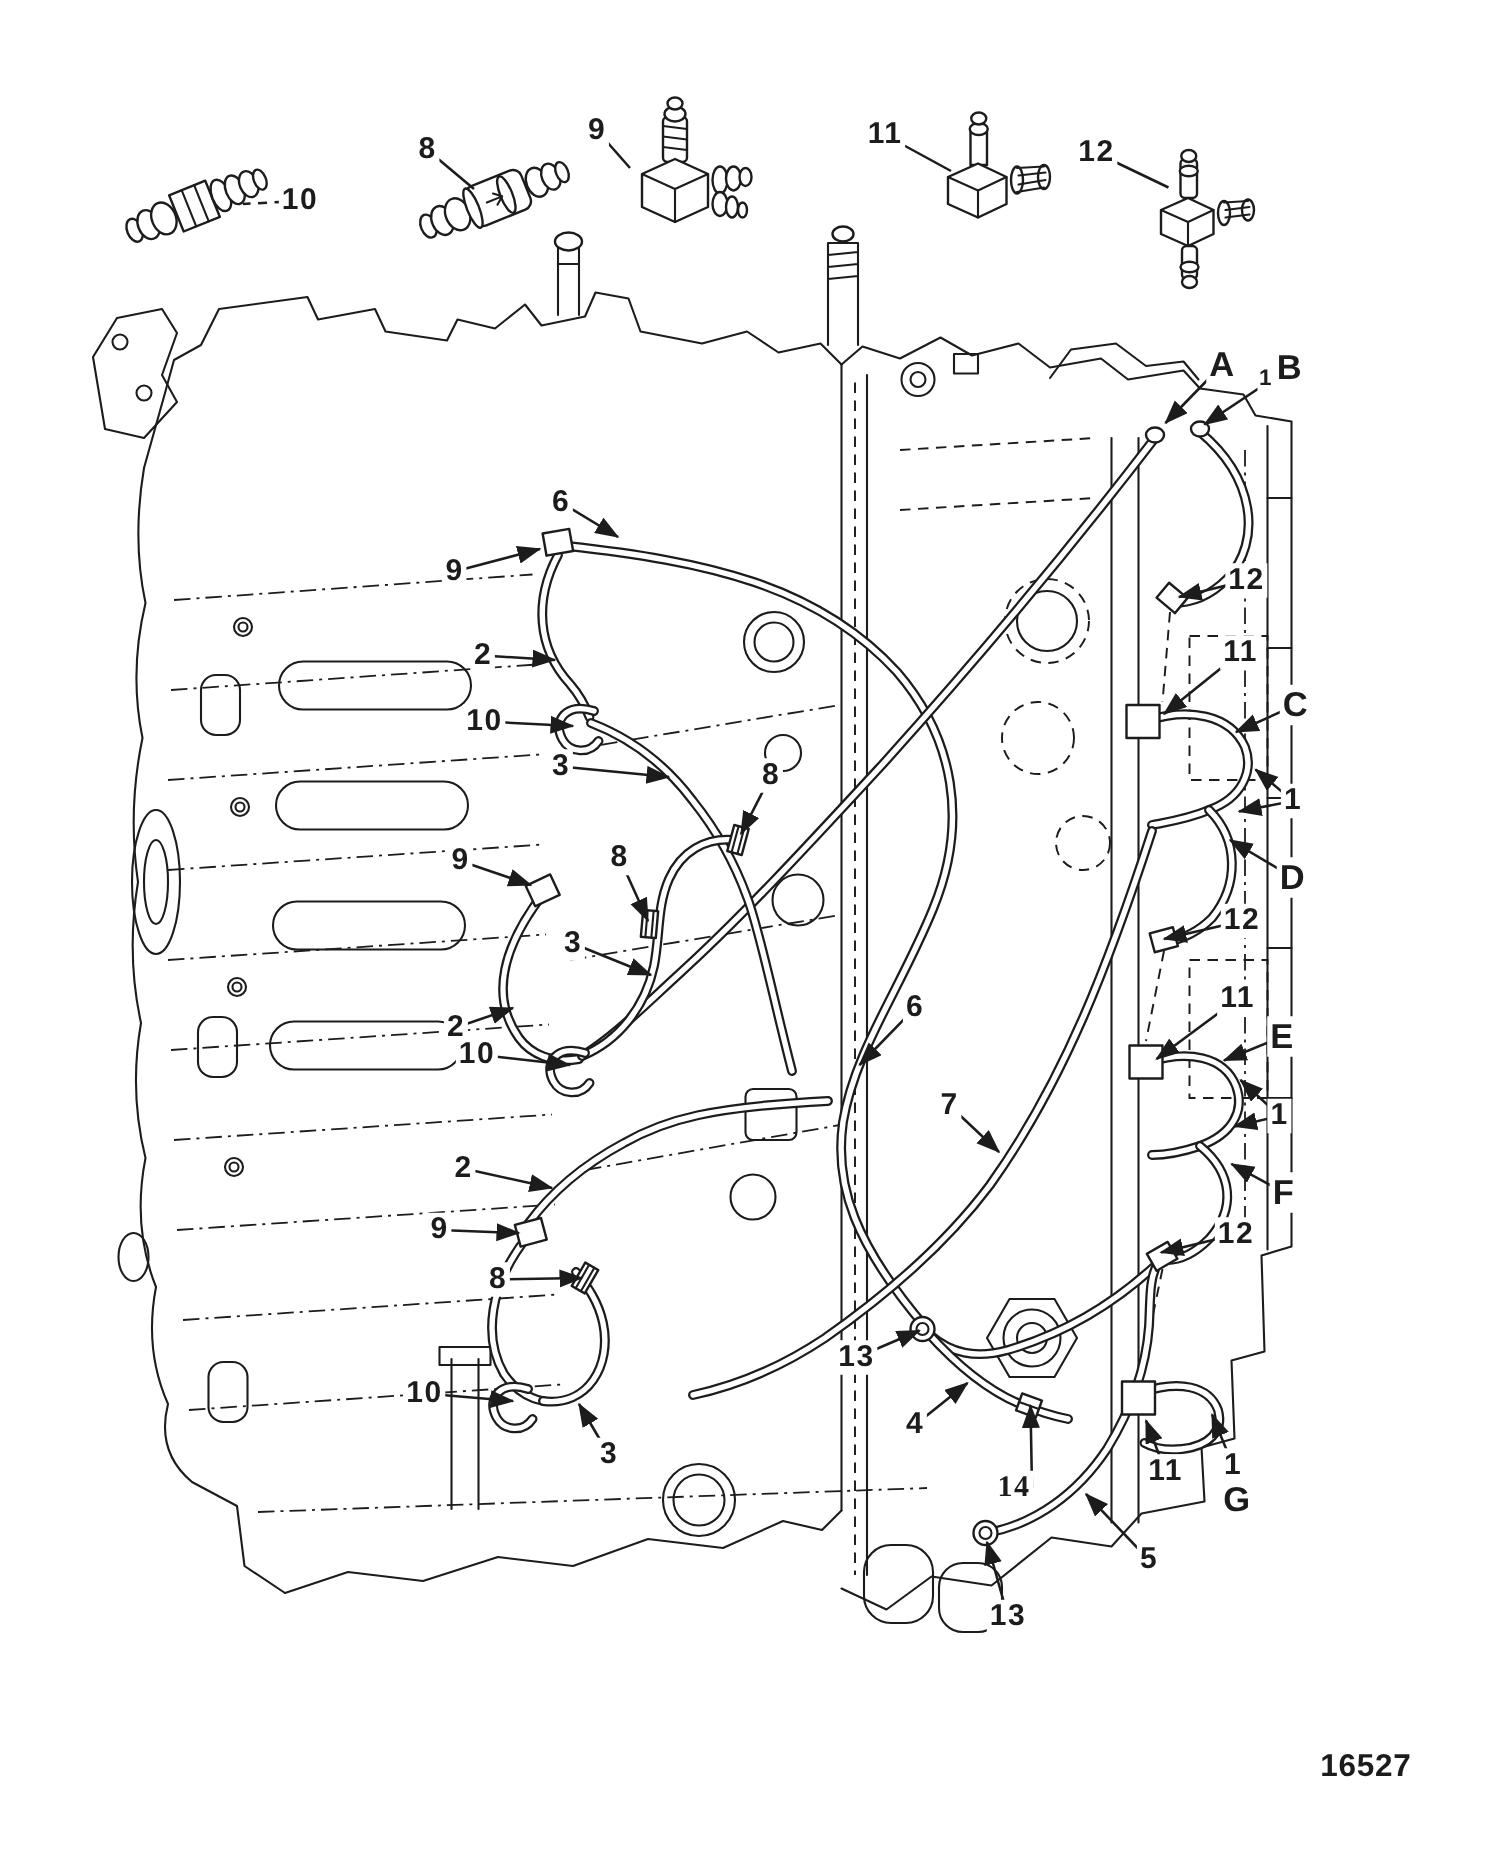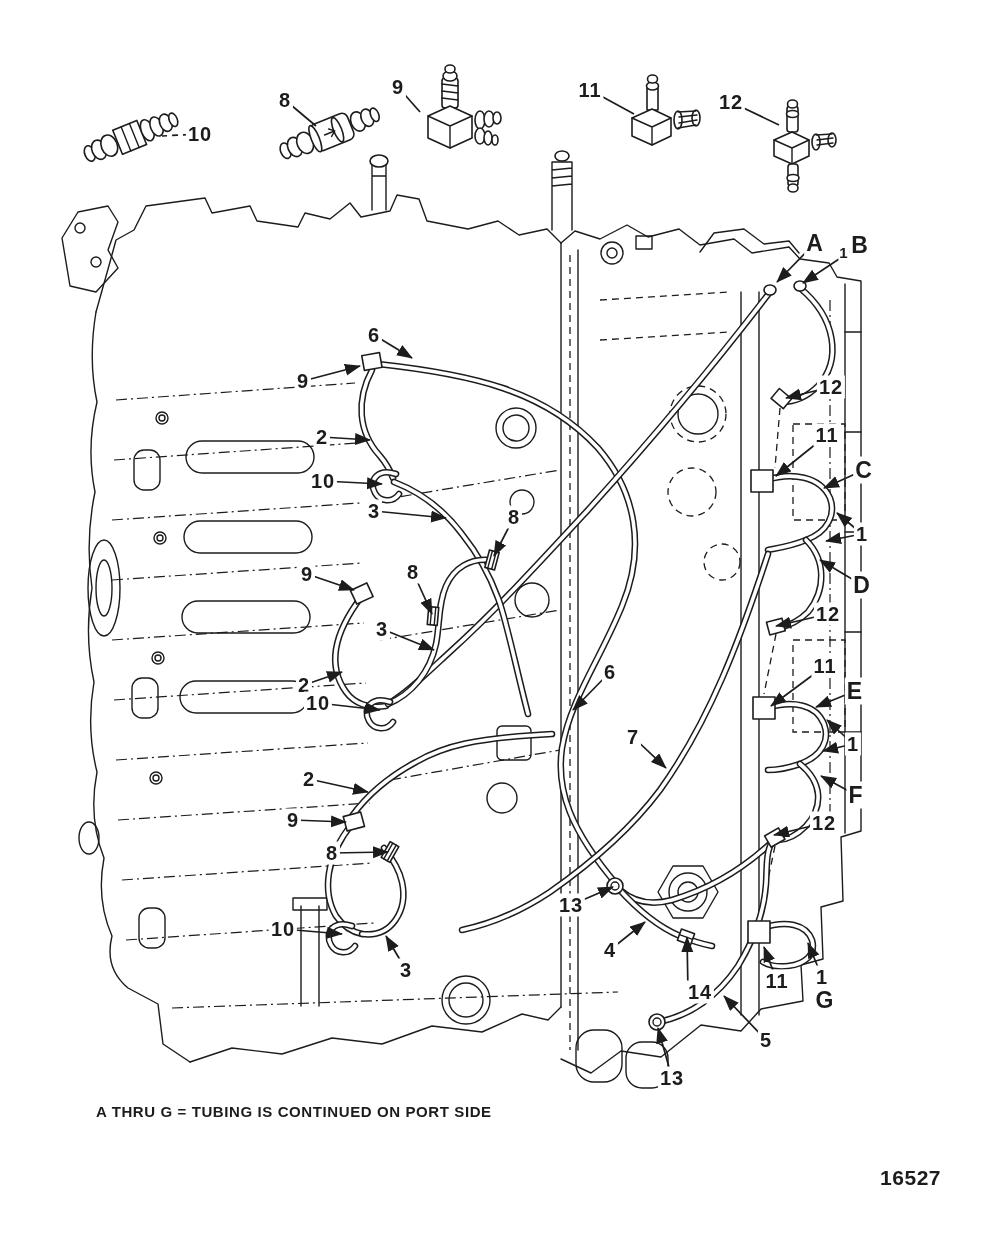--- a/index.html
+++ b/index.html
@@ -407,21 +407,20 @@
       <div class="callout big" style="left: 856px; top: 795px;">F</div>
       <div class="callout" style="left: 293px; top: 820px;">9</div>
       <div class="callout" style="left: 824px; top: 823px;">12</div>
       <div class="callout" style="left: 332px; top: 853px;">8</div>
       <div class="callout" style="left: 571px; top: 905px;">13</div>
       <div class="callout" style="left: 283px; top: 929px;">10</div>
       <div class="callout" style="left: 610px; top: 950px;">4</div>
       <div class="callout" style="left: 406px; top: 970px;">3</div>
       <div class="callout" style="left: 777px; top: 981px;">11</div>
       <div class="callout" style="left: 822px; top: 977px;">1</div>
-      <div class="callout" style="left: 700px; top: 992px;">14</div>
+      <div class="callout" style="left: 676px; top: 992px; font-family: Liberation Serif, serif;">14</div>
       <div class="callout big" style="left: 825px; top: 1000px;">G</div>
       <div class="callout" style="left: 766px; top: 1040px;">5</div>
       <div class="callout" style="left: 672px; top: 1078px;">13</div>
     </div>
 
-  <div class="note">A THRU G = TUBING IS CONTINUED ON PORT SIDE</div>
   <div class="drawnum">16527</div>
 </div>
 
 </body></html>

